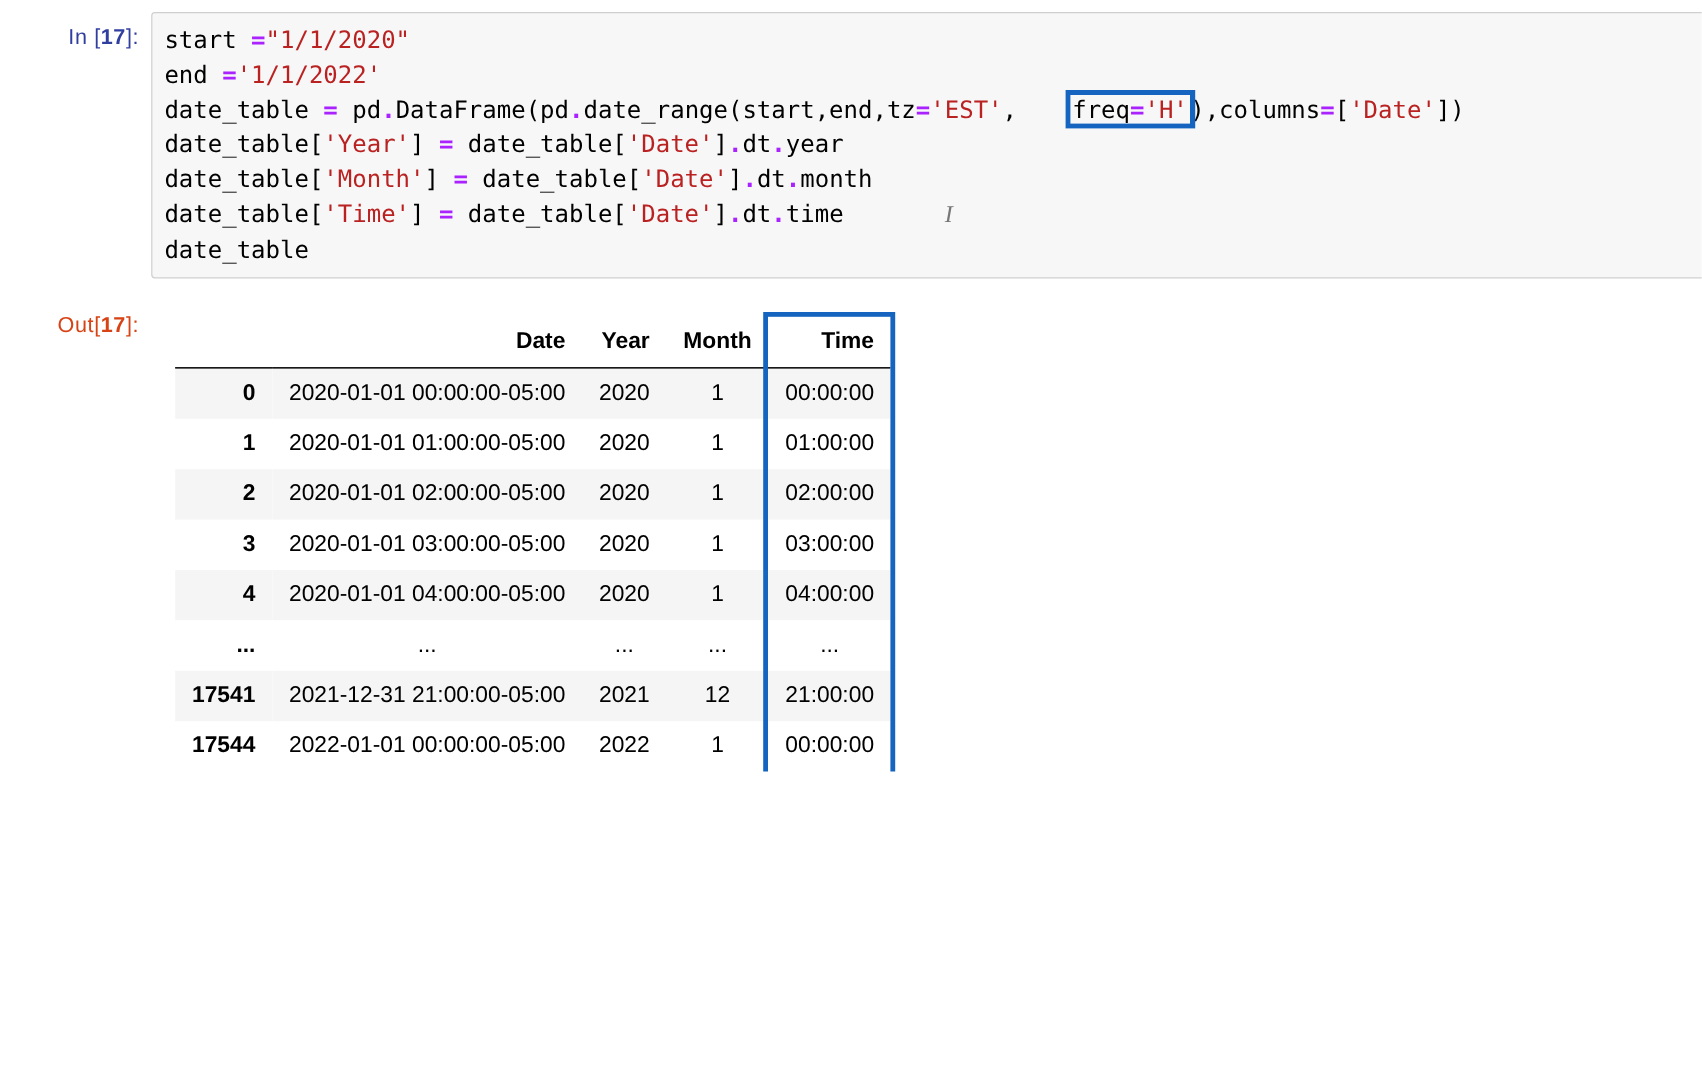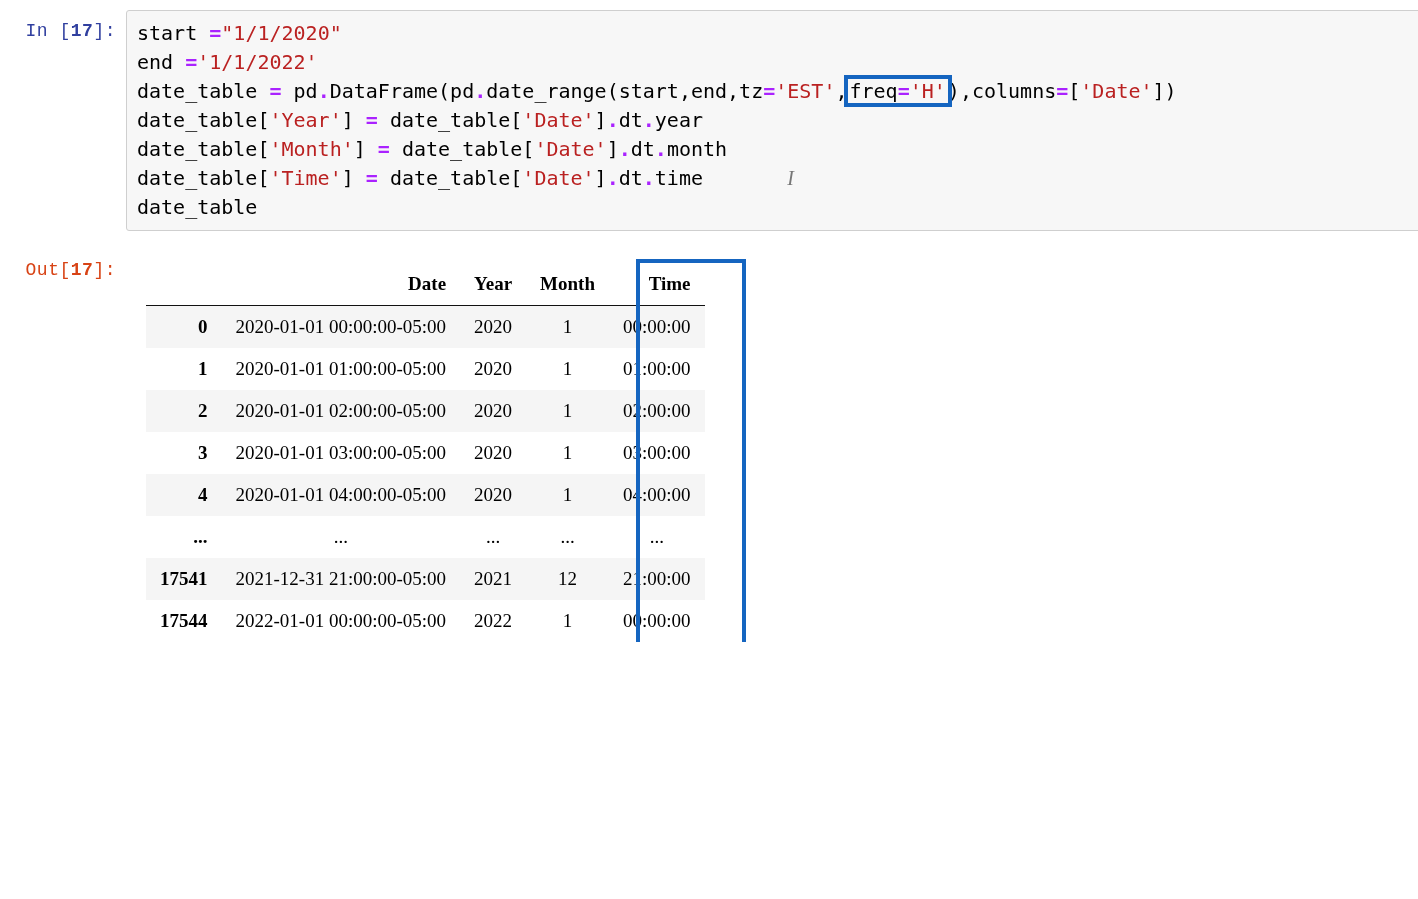--- a/index.html
+++ b/index.html
@@ -17,21 +17,21 @@
   }
   .cell {
     display: flex;
     align-items: flex-start;
   }
   .prompt {
     width: 110px;
     flex: 0 0 110px;
     text-align: right;
     padding: 10px 10px 0 0;
-    font-family: Liberation Mono, monospace;
+    font-family: Liberation Sans, sans-serif;
     font-size: 18px;
     line-height: 1.3;
     white-space: nowrap;
     letter-spacing: 0.5px;
   }
   .prompt .p-in  { color: #303F9F; }
   .prompt .p-out { color: #D84315; }
   .prompt .p-num { font-weight: bold; }
   .content {
     flex: 1 1 auto;
@@ -56,33 +56,33 @@
   .tok-var { color: #000; }
   .tok-op  { color: #AA22FF; font-weight: bold; } 
   .tok-str { color: #BA2121; }
   .tok-punc{ color: #000; }
 
   
   .code-highlight {
     outline: 4px solid #1565C0;
     box-shadow: 0 0 0 1px #1565C0;
     padding: 0 2px;
+    margin-left: 44px;
   }
 
   
   .output-area {
     padding-top: 14px;
     padding-left: 20px;
     position: relative;
   }
   table.df {
     border-collapse: collapse;
     font-size: 19px;
     color: #000;
-    font-family: Liberation Serif, serif;
   }
   table.df th, table.df td {
     padding: 10px 14px;
     text-align: center;
     white-space: nowrap;
   }
   table.df thead th {
     font-weight: 700;
     border-bottom: 1px solid #111;
     text-align: right;

